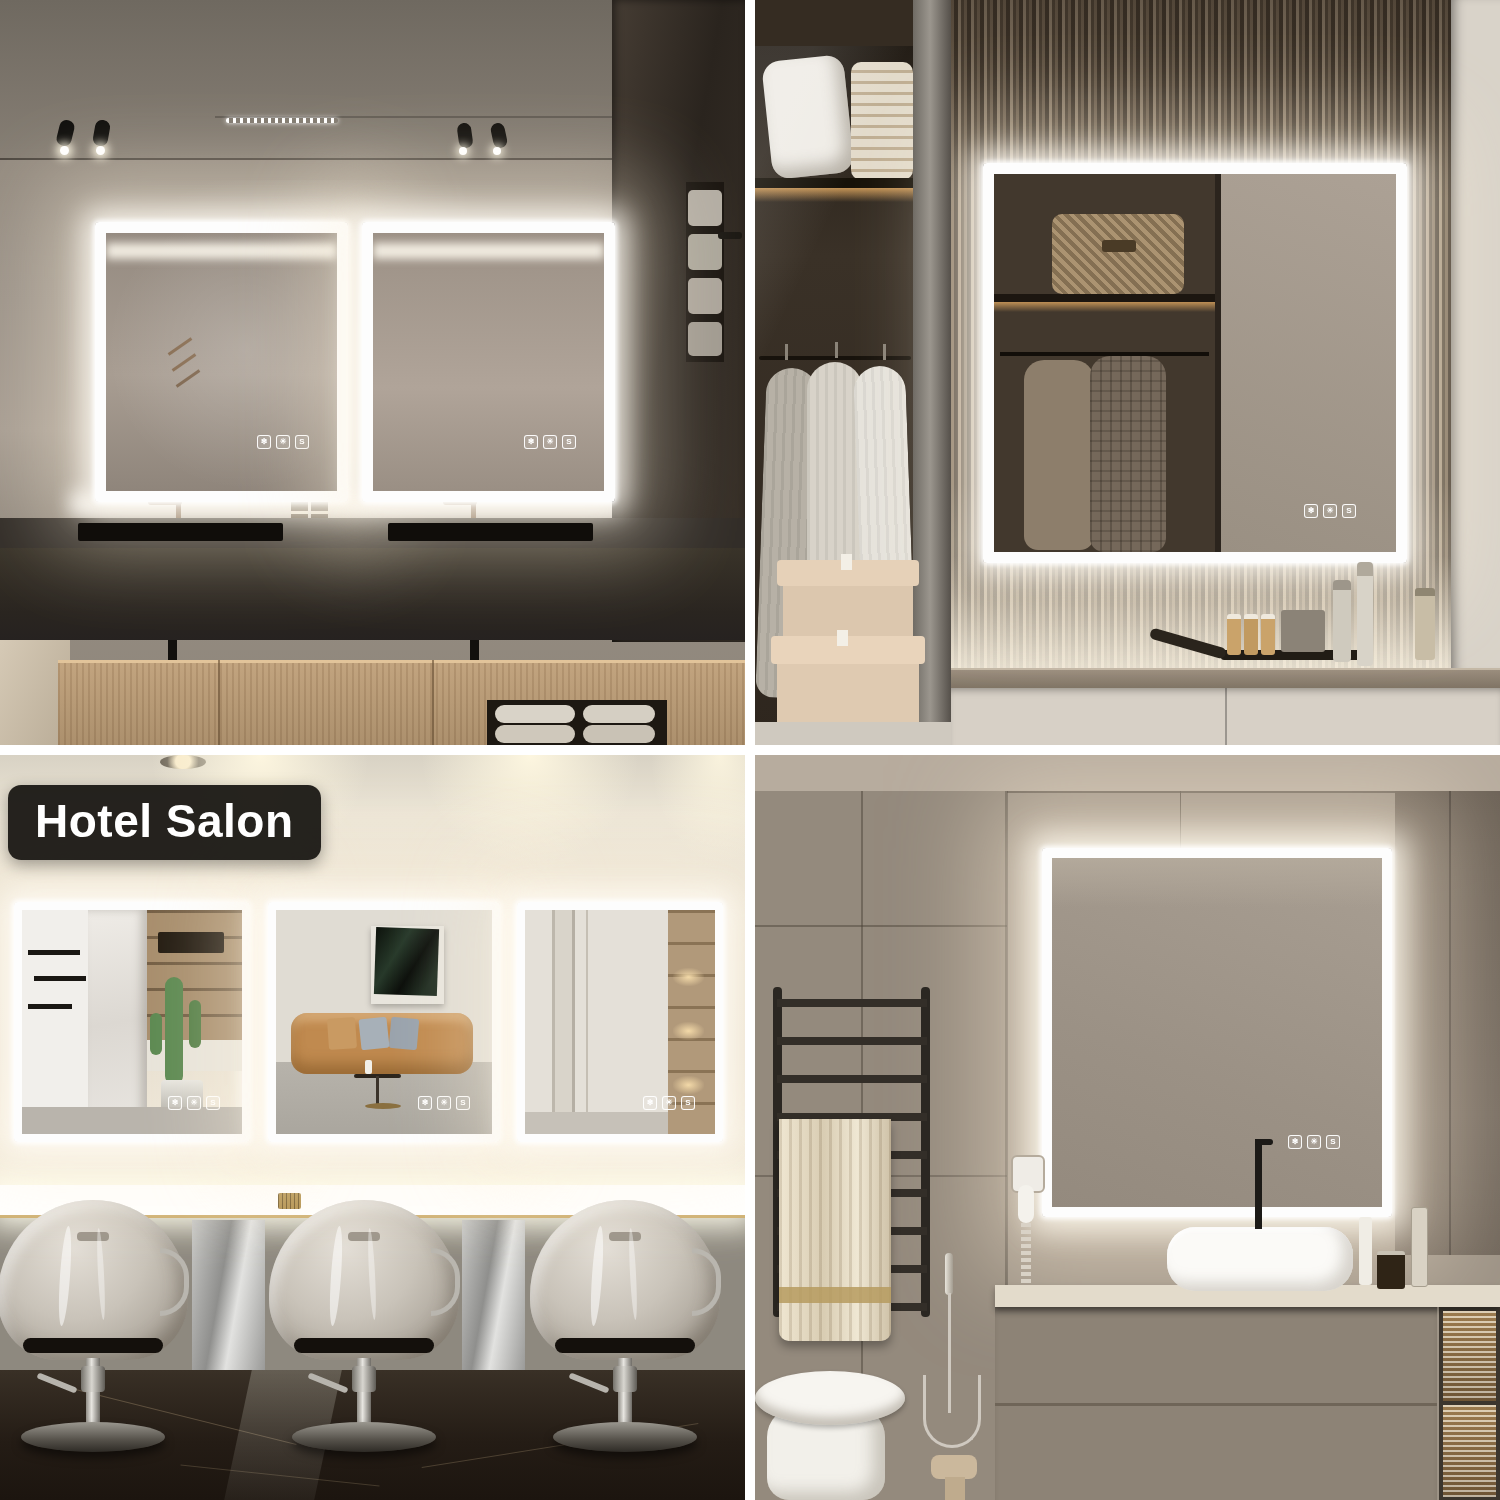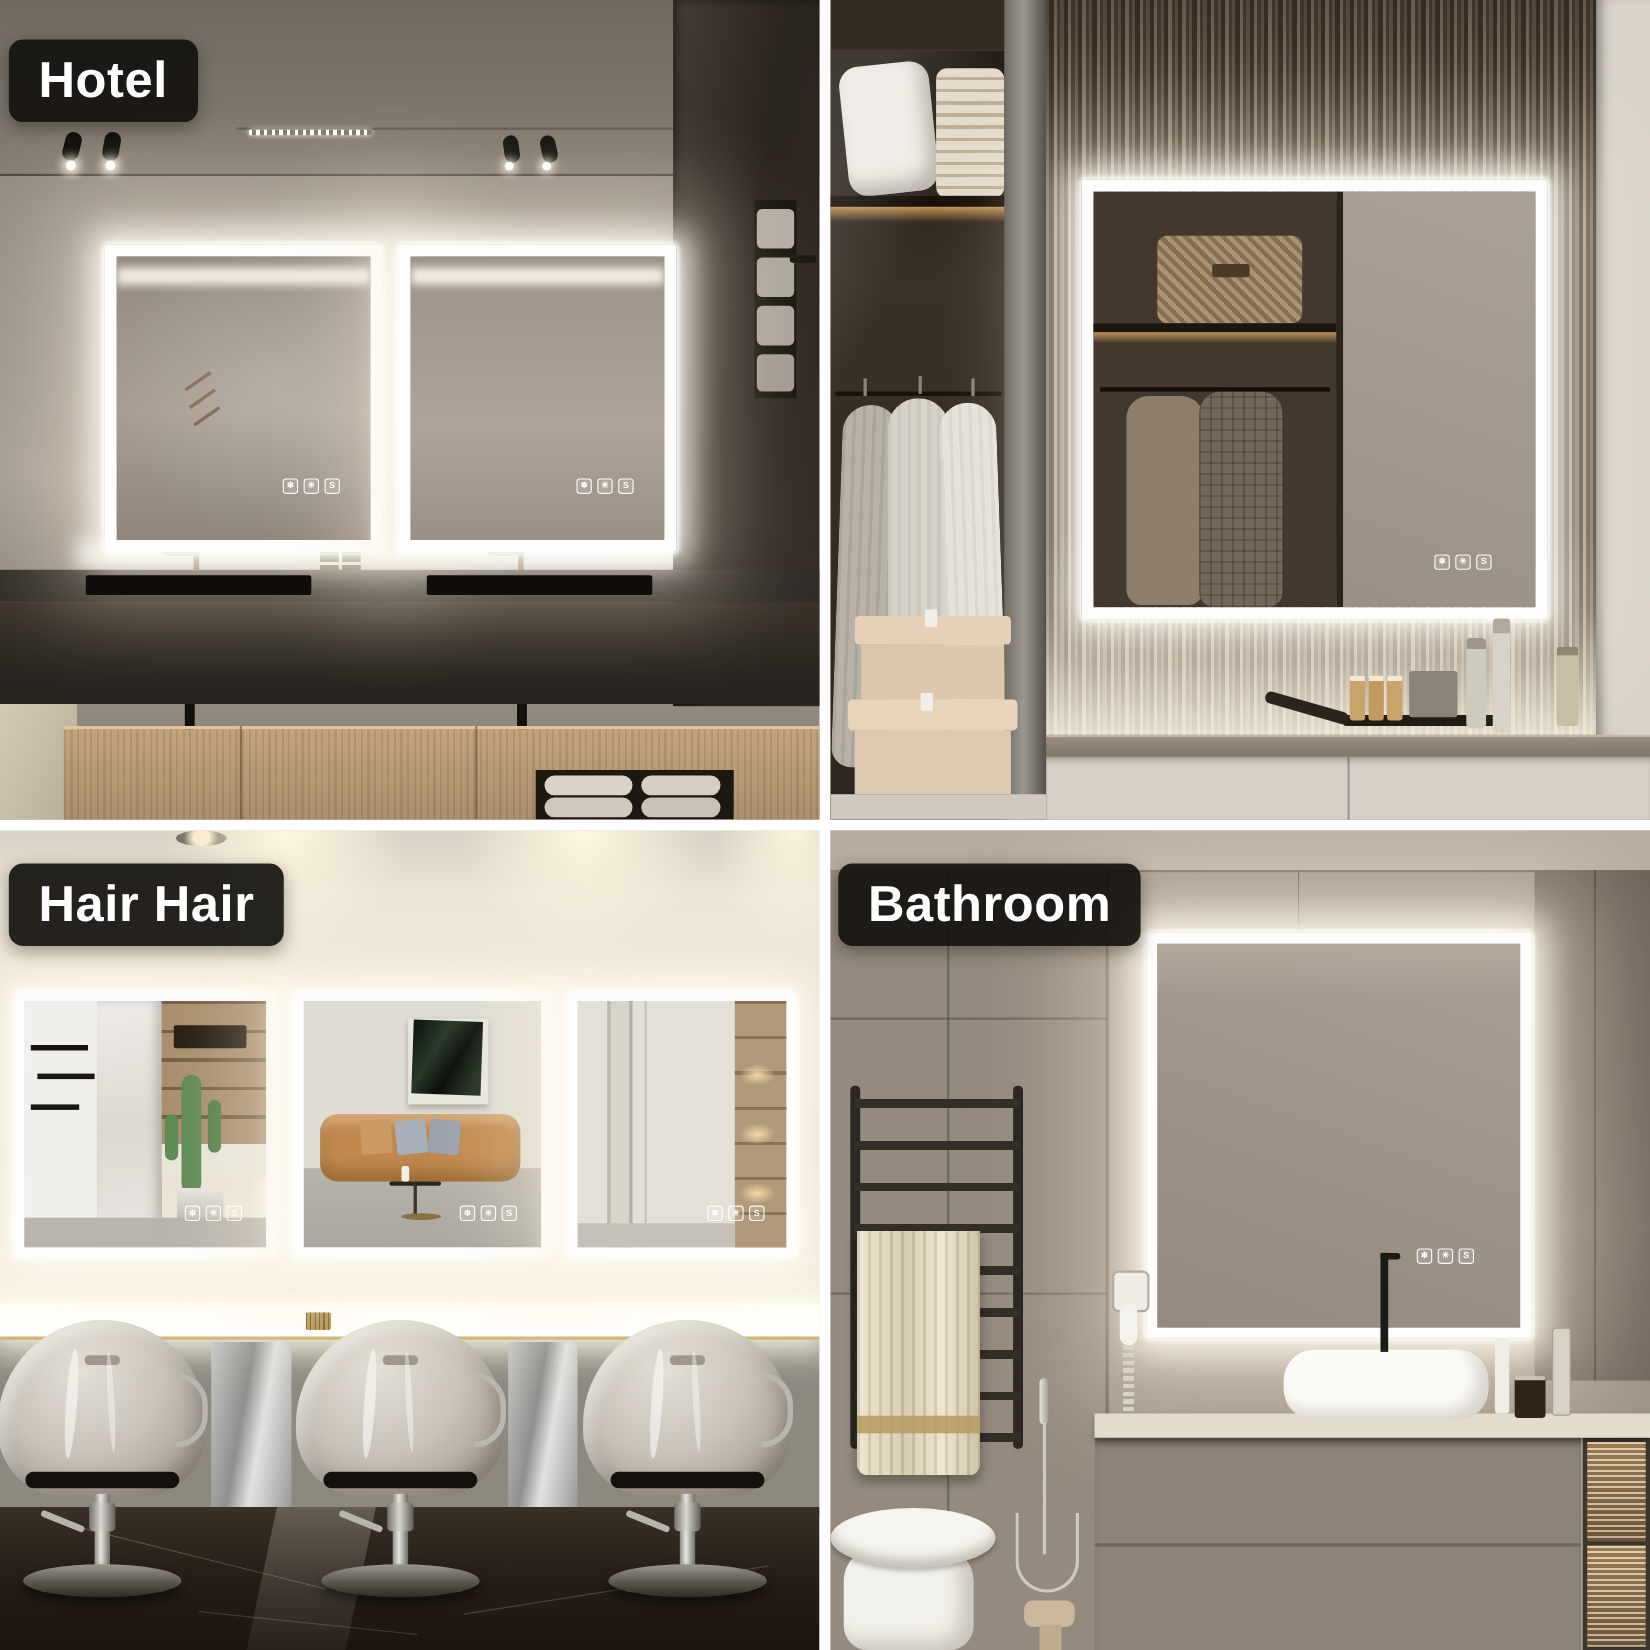--- a/index.html
+++ b/index.html
@@ -93,21 +93,20 @@
     <div class="a" style="left:0;top:636px;width:70px;height:109px;background:linear-gradient(115deg,#d6cab6,#b9ac97);z-index:1;"></div>
     <div class="a" style="left:58px;top:660px;width:687px;height:85px;z-index:2;border-top:3px solid #e2c49a;background:linear-gradient(180deg,#c2a47f,#ab8f6c),repeating-linear-gradient(90deg,rgba(120,90,55,.15) 0 2px,transparent 2px 6px);background-blend-mode:multiply;"></div>
     <div class="a" style="left:218px;top:660px;width:2px;height:85px;background:rgba(90,66,40,.55);z-index:3;"></div>
     <div class="a" style="left:432px;top:660px;width:2px;height:85px;background:rgba(90,66,40,.55);z-index:3;"></div>
     <div class="a" style="left:487px;top:700px;width:180px;height:45px;background:#1d1812;z-index:3;"></div>
     <div class="a" style="left:495px;top:705px;width:80px;height:18px;background:#d9d3c8;border-radius:9px;z-index:4;"></div>
     <div class="a" style="left:495px;top:725px;width:80px;height:18px;background:#cfc8bb;border-radius:9px;z-index:4;"></div>
     <div class="a" style="left:583px;top:705px;width:72px;height:18px;background:#d5cfc3;border-radius:9px;z-index:4;"></div>
     <div class="a" style="left:583px;top:725px;width:72px;height:18px;background:#c9c2b5;border-radius:9px;z-index:4;"></div>
 
-    <div class="badge" style="left:8px;top:36px;">Hotel</div>
   </div>
 
   <div class="q" style="background:#6e604f;">
 
     <div class="a" style="left:190px;top:0;width:555px;height:672px;background:repeating-linear-gradient(90deg,#a3927c 0 3px,#54483a 3px 6px,#7c6c59 6px 9px,#40362b 9px 13px);"></div>
     <div class="a" style="left:190px;top:0;width:555px;height:672px;background:linear-gradient(180deg,rgba(40,32,24,.5),rgba(40,32,24,0) 30%,rgba(30,24,18,0) 72%,rgba(250,243,229,.4) 97%);"></div>
     <div class="a" style="left:196px;top:556px;width:549px;height:112px;background:linear-gradient(180deg,transparent,rgba(255,248,232,.75));"></div>
     <div class="a" style="left:696px;top:0;width:49px;height:672px;background:#d9d3c9;box-shadow:inset 10px 0 12px -7px rgba(0,0,0,.45);"></div>
     <div class="a" style="left:0;top:0;width:196px;height:46px;background:#352c22;"></div>
 
@@ -274,21 +273,21 @@
       <div class="a" style="left:62px;top:26px;width:10px;height:100px;background:rgba(255,255,255,.55);border-radius:50%;transform:rotate(4deg);"></div>
       <div class="a" style="left:100px;top:28px;width:6px;height:92px;background:rgba(255,255,255,.4);border-radius:50%;transform:rotate(-3deg);"></div>
       <div class="a" style="left:25px;top:138px;width:140px;height:15px;background:#14100c;border-radius:8px;"></div>
       <div class="a" style="left:162px;top:48px;width:24px;height:58px;border:5px solid #b9b6af;border-left:none;border-radius:0 30px 30px 0;"></div>
       <div class="a" style="left:88px;top:158px;width:14px;height:68px;background:linear-gradient(90deg,#8f8c85,#e8e6e1 40%,#6f6c66);"></div>
       <div class="a" style="left:83px;top:166px;width:24px;height:26px;background:linear-gradient(90deg,#75726b,#d8d6d0 45%,#5f5c56);border-radius:4px;"></div>
       <div class="a" style="left:38px;top:180px;width:42px;height:6px;background:#b7b4ad;border-radius:3px;transform:rotate(22deg);"></div>
       <div class="a" style="left:23px;top:222px;width:144px;height:30px;border-radius:50%;background:linear-gradient(180deg,#9a978f 0,#55514a 60%,#2e2b26);box-shadow:0 6px 10px rgba(0,0,0,.5);"></div>
     </div>
 
-    <div class="badge" style="left:8px;top:30px;">Hair Hair</div>
+    <div class="badge" style="left:8px;top:30px;">Hotel Salon</div>
   </div>
 
   <div class="q" style="background:#9c9285;">
     <div class="a" style="left:0;top:0;width:745px;height:36px;background:#b7ac9e;border-bottom:2px solid #6e655a;"></div>
     <div class="a" style="left:0;top:36px;width:252px;height:709px;background:#948a7d;"></div>
     <div class="a" style="left:106px;top:36px;width:2px;height:709px;background:rgba(70,62,54,.45);"></div>
     <div class="a" style="left:0;top:170px;width:252px;height:2px;background:rgba(70,62,54,.45);"></div>
     <div class="a" style="left:0;top:420px;width:252px;height:2px;background:rgba(70,62,54,.4);"></div>
     <div class="a" style="left:250px;top:36px;width:3px;height:709px;background:rgba(50,44,38,.4);"></div>
     <div class="a" style="left:425px;top:36px;width:1px;height:60px;background:#5f574c;"></div>
@@ -331,16 +330,15 @@
 
     <div class="a" style="left:684px;top:552px;width:61px;height:193px;background:#3c362e;z-index:3;"></div>
     <div class="a" style="left:688px;top:556px;width:53px;height:90px;z-index:4;background:linear-gradient(180deg,#c3a878,#8a7350),repeating-linear-gradient(180deg,rgba(255,255,255,.45) 0 2px,rgba(70,52,30,.45) 2px 5px);background-blend-mode:overlay;"></div>
     <div class="a" style="left:688px;top:650px;width:53px;height:92px;z-index:4;background:linear-gradient(180deg,#c3a878,#8a7350),repeating-linear-gradient(180deg,rgba(255,255,255,.45) 0 2px,rgba(70,52,30,.45) 2px 5px);background-blend-mode:overlay;"></div>
 
     <div class="a" style="left:12px;top:652px;width:118px;height:93px;background:#f2f0ea;border-radius:30px 30px 22px 22px;box-shadow:inset -12px -8px 16px rgba(140,132,118,.4);z-index:4;"></div>
     <div class="a" style="left:0;top:616px;width:150px;height:54px;background:#f7f5f0;border-radius:50%;box-shadow:inset 0 -8px 10px rgba(150,142,128,.5),0 3px 5px rgba(0,0,0,.25);z-index:5;"></div>
     <div class="a" style="left:176px;top:700px;width:46px;height:24px;background:#cbb89c;border-radius:8px;z-index:4;"></div>
     <div class="a" style="left:190px;top:722px;width:20px;height:23px;background:#bfab8d;z-index:4;"></div>
 
-    <div class="badge" style="left:7px;top:30px;">Bathroom</div>
   </div>
 
 </div>
 
 </body></html>

